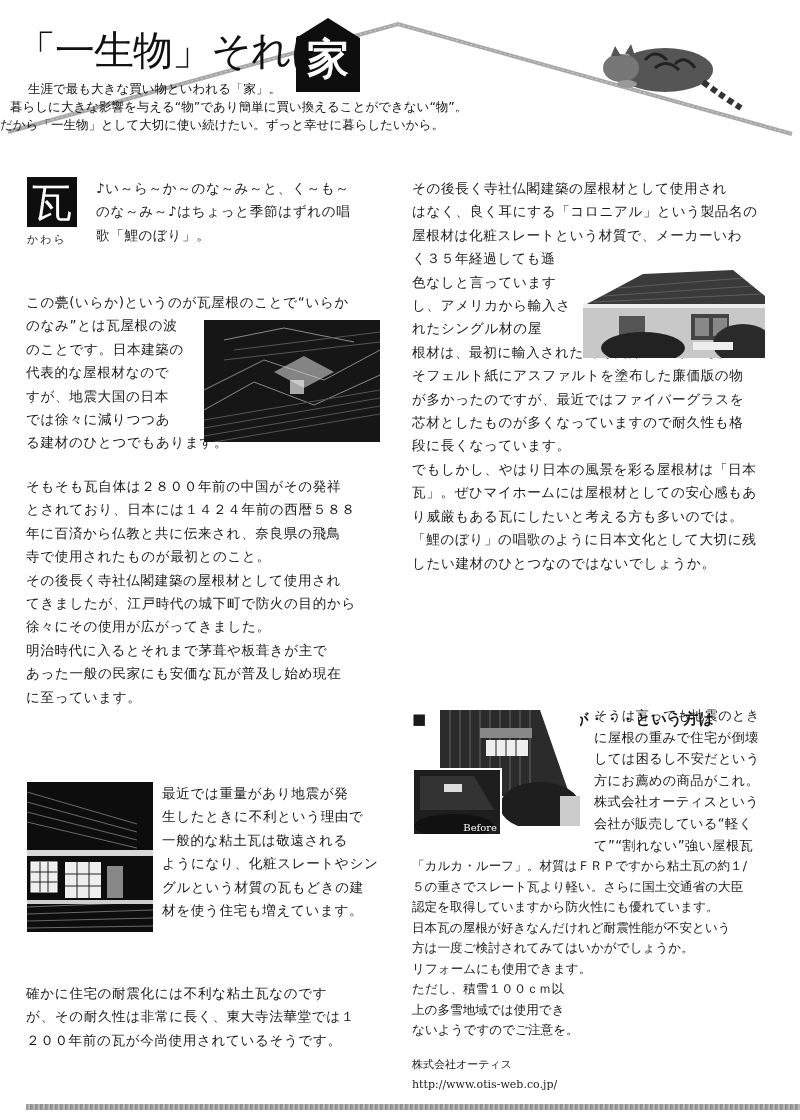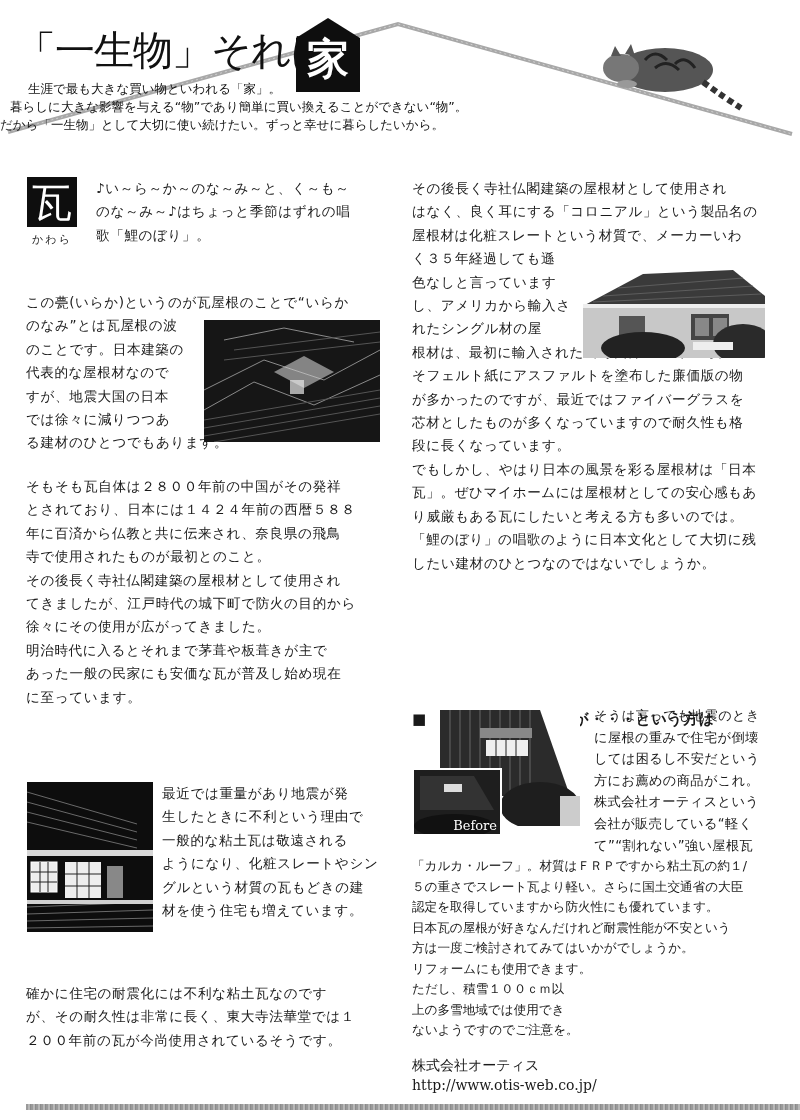--- a/index.html
+++ b/index.html
@@ -39,31 +39,31 @@
   .col p { margin: 0; }
   .left-col { left: 26px; width: 364px; }
   .right-col { left: 412px; width: 370px; }
 
   .kawara-box {
     position: absolute; left: 27px; top: 177px; width: 50px; height: 50px;
     background: #0e0e0e; color: #fff;
     font-family: "DejaVu Serif", "Liberation Serif", serif;
     font-size: 40px; line-height: 50px; text-align: center;
   }
-  .kawara-ruby { position: absolute; left: 27px; top: 232px; width: 50px; text-align: center; font-size: 11px; letter-spacing: 2px; }
+  .kawara-ruby { position: absolute; left: 27px; top: 232px; width: 50px; font-size: 11px; letter-spacing: 2px; }
 
   .photo { position: absolute; overflow: hidden; background: #1a1a1a; }
   .rule-bottom {
     position: absolute; left: 26px; top: 1104px; width: 774px; height: 6px;
     background: repeating-linear-gradient(90deg, #9a9a9a 0 2px, #b8b8b8 2px 4px, #8c8c8c 4px 5px);
   }
   .section-head {
     position: absolute; left: 412px; top: 668px; font-size: 15px; font-weight: bold; letter-spacing: 0.5px; line-height: 22px; margin-top: 40px;
   }
-  .company { position: absolute; left: 412px; top: 1055px; font-size: 14px; line-height: 20px; }
+  .company { position: absolute; left: 412px; top: 1055px; font-size: 11px; line-height: 20px; }
   .url { font-family: "DejaVu Serif", "Liberation Serif", serif; }
 </style>
 </head>
 <body>
 
 <svg class="roof" viewBox="0 0 800 150">
   <polyline points="8,132 398,24 792,134" fill="none" stroke="#a8a8a8" stroke-width="4" stroke-linejoin="miter"></polyline>
   <polyline points="8,132 398,24 792,134" fill="none" stroke="#d0d0d0" stroke-width="1" stroke-dasharray="2 3"></polyline>
 </svg>
 
@@ -225,21 +225,21 @@
     <rect x="130" y="90" width="20" height="30" fill="#ccc"></rect>
   </svg>
 </div>
 <div class="photo" style="left:412px; top:768px; width:86px; height:64px; border:2px solid #fff;">
   <svg width="86" height="64" viewBox="0 0 86 64">
     <rect width="86" height="64" fill="#1e1e1e"></rect>
     <polygon points="6,6 60,6 80,40 6,40" fill="#333"></polygon>
     <rect x="30" y="14" width="18" height="8" fill="#ddd"></rect>
     <ellipse cx="40" cy="56" rx="40" ry="12" fill="#111"></ellipse>
   </svg>
-  <span style="position:absolute; right:3px; bottom:1px; font-size:13px; color:#fff; font-family:'DejaVu Serif',serif;margin-left:20px;">Before</span>
+  <span style="position:absolute; right:3px; bottom:1px; font-size:10px; color:#fff; font-family:'DejaVu Serif',serif;margin-left:20px;">Before</span>
 </div>
 
 <div class="col" style="left:594px; top:705px; width:196px; font-size:13.2px; line-height:21.6px; letter-spacing:0.4px;">
   <p>そうは言っても地震のとき</p>
   <p>に屋根の重みで住宅が倒壊</p>
   <p>しては困るし不安だという</p>
   <p>方にお薦めの商品がこれ。</p>
   <p>株式会社オーティスという</p>
   <p>会社が販売している“軽く</p>
   <p>て”“割れない”強い屋根瓦</p>

